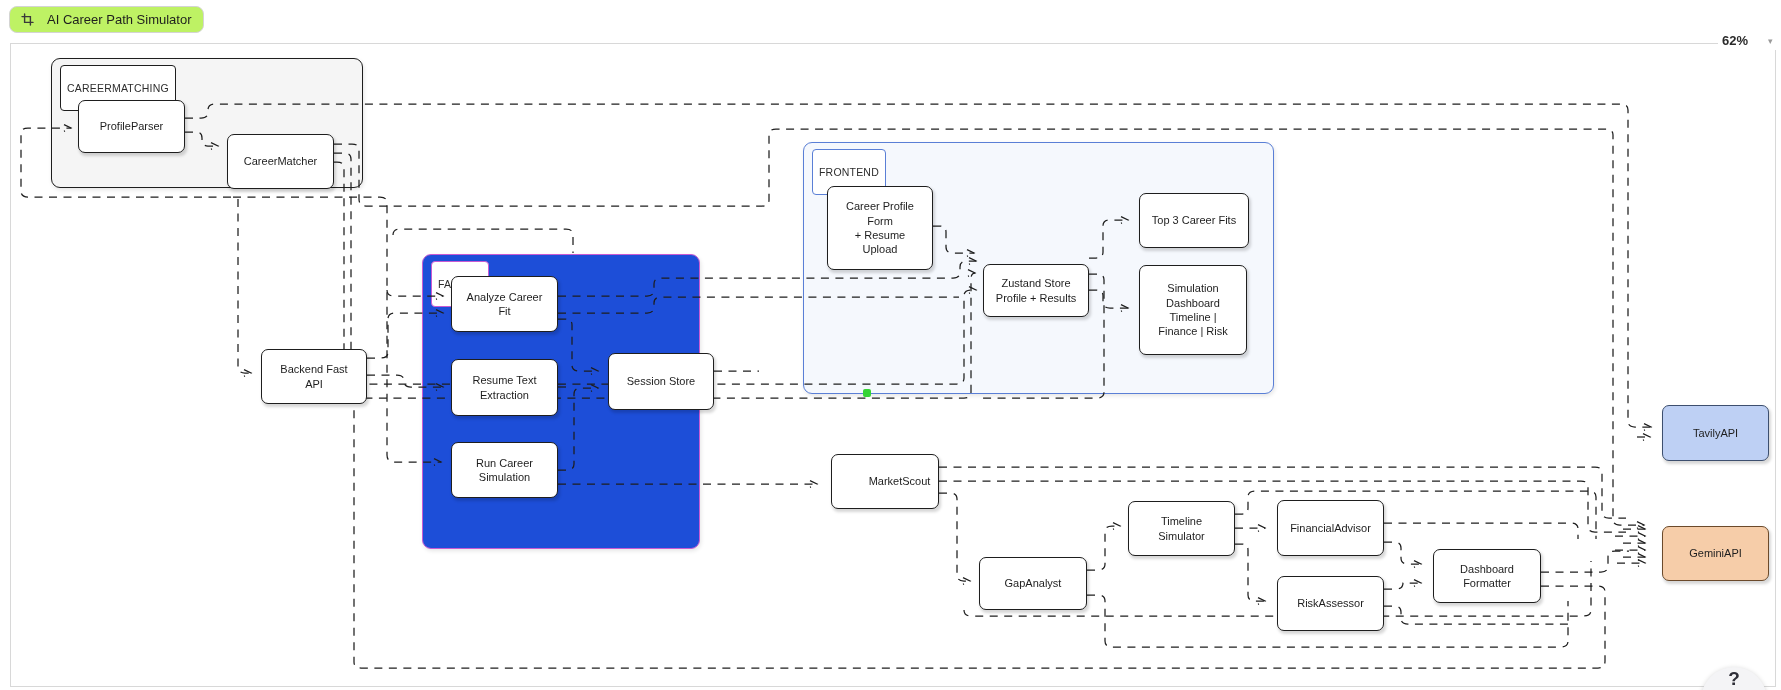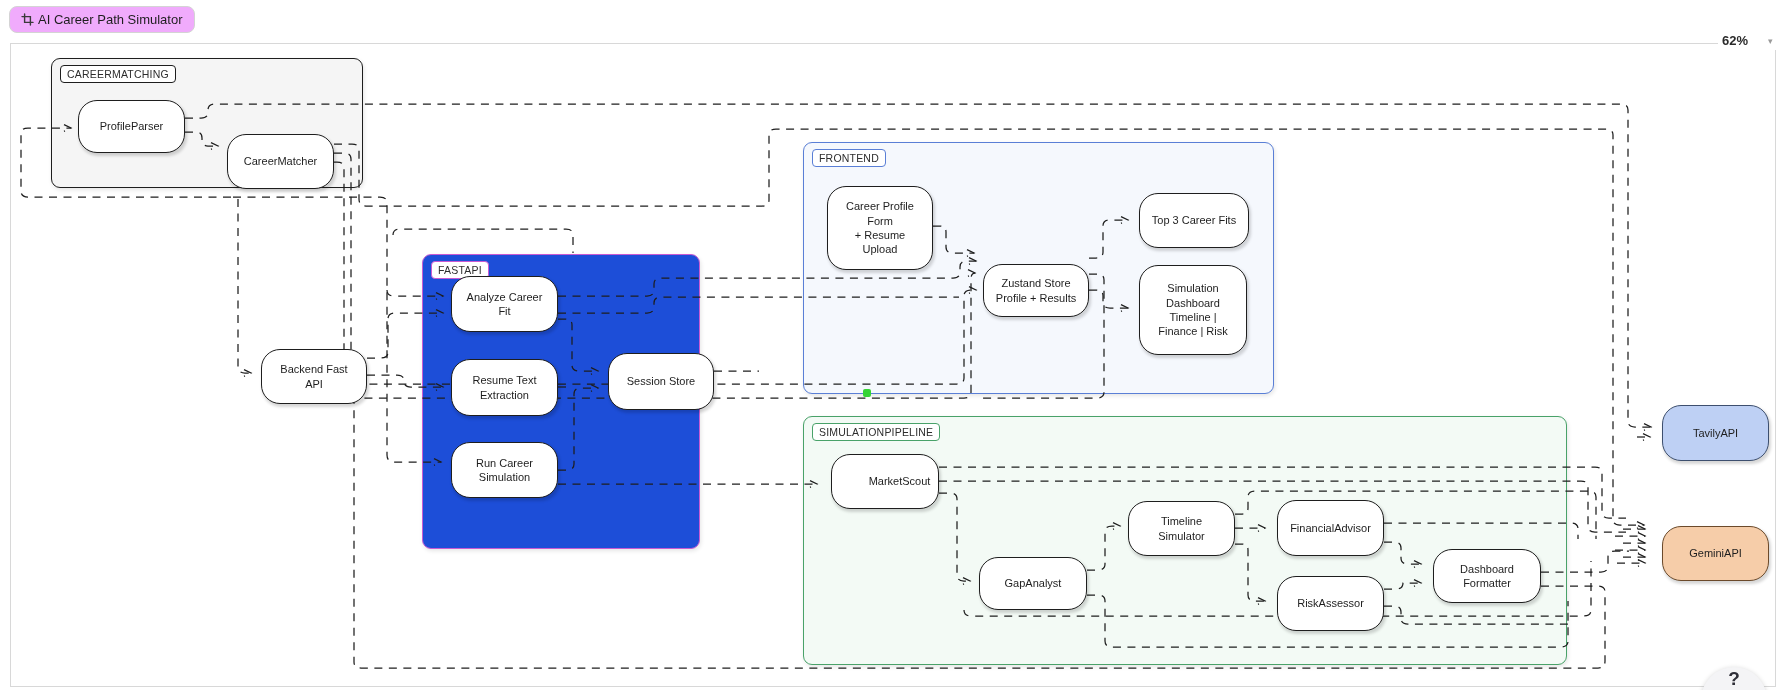--- a/index.html
+++ b/index.html
@@ -1,37 +1,37 @@
 <!DOCTYPE html>
 <html><head>
 <meta charset="utf-8">
 <style>
   * { margin:0; padding:0; box-sizing:border-box; }
   html,body { width:1781px; height:690px; overflow:hidden; background:#ffffff;
               font-family:"Liberation Sans", sans-serif; color:#1e1e1e; }
   
   .topbar { position:absolute; left:0; top:0; width:1781px; height:43px; background:#fff; }
   .frame-btn { position:absolute; left:9px; top:6px; height:27px; display:flex; align-items:center;
-               gap:4px; padding:0 11px; background:#f0abfc; border:1px solid #d4d4d4; border-radius:8px;
+               gap:13px; padding:0 11px; background:#bef264; border:1px solid #d4d4d4; border-radius:8px;
                font-size:13px; color:#1e1e1e; cursor:default; }
   .zoom-badge { position:absolute; left:1718px; top:31px; background:#fff; padding:2px 4px;
                 display:flex; align-items:center; gap:20px; z-index:6; }
   .zoom-badge .pct { font-size:13px; font-weight:bold; color:#2b2b2b; }
   .zoom-badge .chev { font-size:9px; color:#9a9a9a; }
   
   .canvas { position:absolute; left:10px; top:43px; width:1766px; height:644px;
             background:#fff; border:1px solid #d8d8d8; }
   
   .group { position:absolute; border-radius:9px; border:1.5px solid #000;
            box-shadow:1px 2px 4px rgba(0,0,0,0.10); }
   .group-label { position:absolute; left:8px; top:6px; background:#fff; border:1px solid #000;
-                 border-radius:4px; padding:2px 6px; font-size:10.5px; color:#2d2d2d;
+                 border-radius:4px; padding:16px 6px; font-size:10.5px; color:#2d2d2d;
                  letter-spacing:0.2px; white-space:nowrap; }
   
-  .node { position:absolute; background:#fff; border:1.4px solid #1e1e1e; border-radius:19px;
+  .node { position:absolute; background:#fff; border:1.4px solid #1e1e1e; border-radius:7px;
           display:flex; align-items:center; justify-content:center; text-align:center;
           font-size:11px; line-height:1.3; white-space:pre-line; padding:3px;
           box-shadow:1.5px 2.5px 3px rgba(0,0,0,0.16); z-index:3; }
   
   svg.edges { position:absolute; left:-10px; top:-43px; width:1781px; height:690px;
               z-index:2; pointer-events:none; }
   svg.edges path { fill:none; stroke:#1e1e1e; stroke-width:1.25; stroke-dasharray:8 6.5; }
   
   .green-dot { position:absolute; width:8px; height:8px; border-radius:2px; z-index:4; }
   
@@ -62,23 +62,20 @@
 <div class="canvas">
 
   <div class="group" id="g0" style="left: 40px; top: 14px; width: 312px; height: 130px; border-color: rgb(30, 30, 30); background: rgb(245, 245, 245);">
     <span class="group-label" id="gl0" style="border-color: rgb(30, 30, 30);">CAREERMATCHING</span>
   </div>
   <div class="group" id="g1" style="left: 411px; top: 182px; width: 278px; height: 295px; border-color: rgb(200, 90, 210); background: #1d4ed8; margin-top: 28px;">
     <span class="group-label" id="gl1" style="border-color: rgb(200, 90, 210);">FASTAPI</span>
   </div>
   <div class="group" id="g2" style="left: 792px; top: 98px; width: 471px; height: 252px; border-color: rgb(90, 127, 214); background: rgb(245, 248, 253);">
     <span class="group-label" id="gl2" style="border-color: rgb(90, 127, 214);">FRONTEND</span>
-  </div>
-  <div class="group" id="g3" style="left: 792px; top: 372px; width: 764px; height: 249px; border-color: rgb(73, 162, 105); background: rgb(243, 250, 245);">
-    <span class="group-label" id="gl3" style="border-color: rgb(73, 162, 105);">SIMULATIONPIPELINE</span>
   </div>
 
   <svg class="edges" viewBox="0 0 1781 690">
     <defs>
       <marker id="arr" markerWidth="11" markerHeight="10" refX="8" refY="4" orient="auto" markerUnits="userSpaceOnUse">
         <path d="M1,0.6 L8,4 L1,7.4" fill="none" stroke="#1e1e1e" stroke-width="1.25" stroke-dasharray="none"></path>
       </marker>
     </defs>
     <g>
       <path d="M230,196 H27 Q20,196 20,190 V133 Q20,127 27,127 H70" marker-end="url(#arr)"></path>

